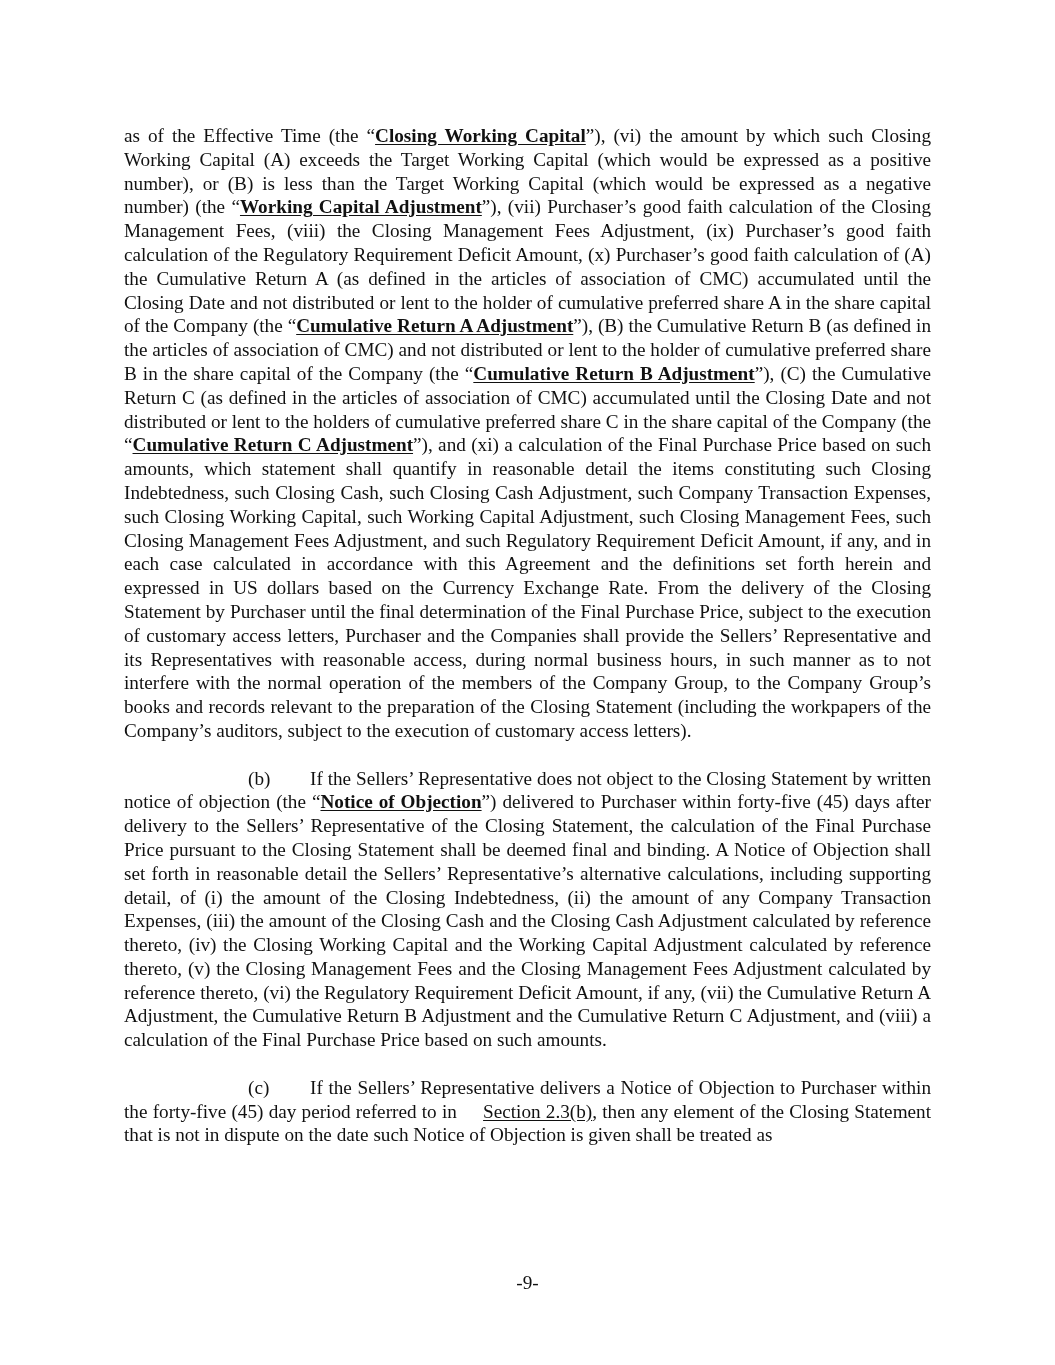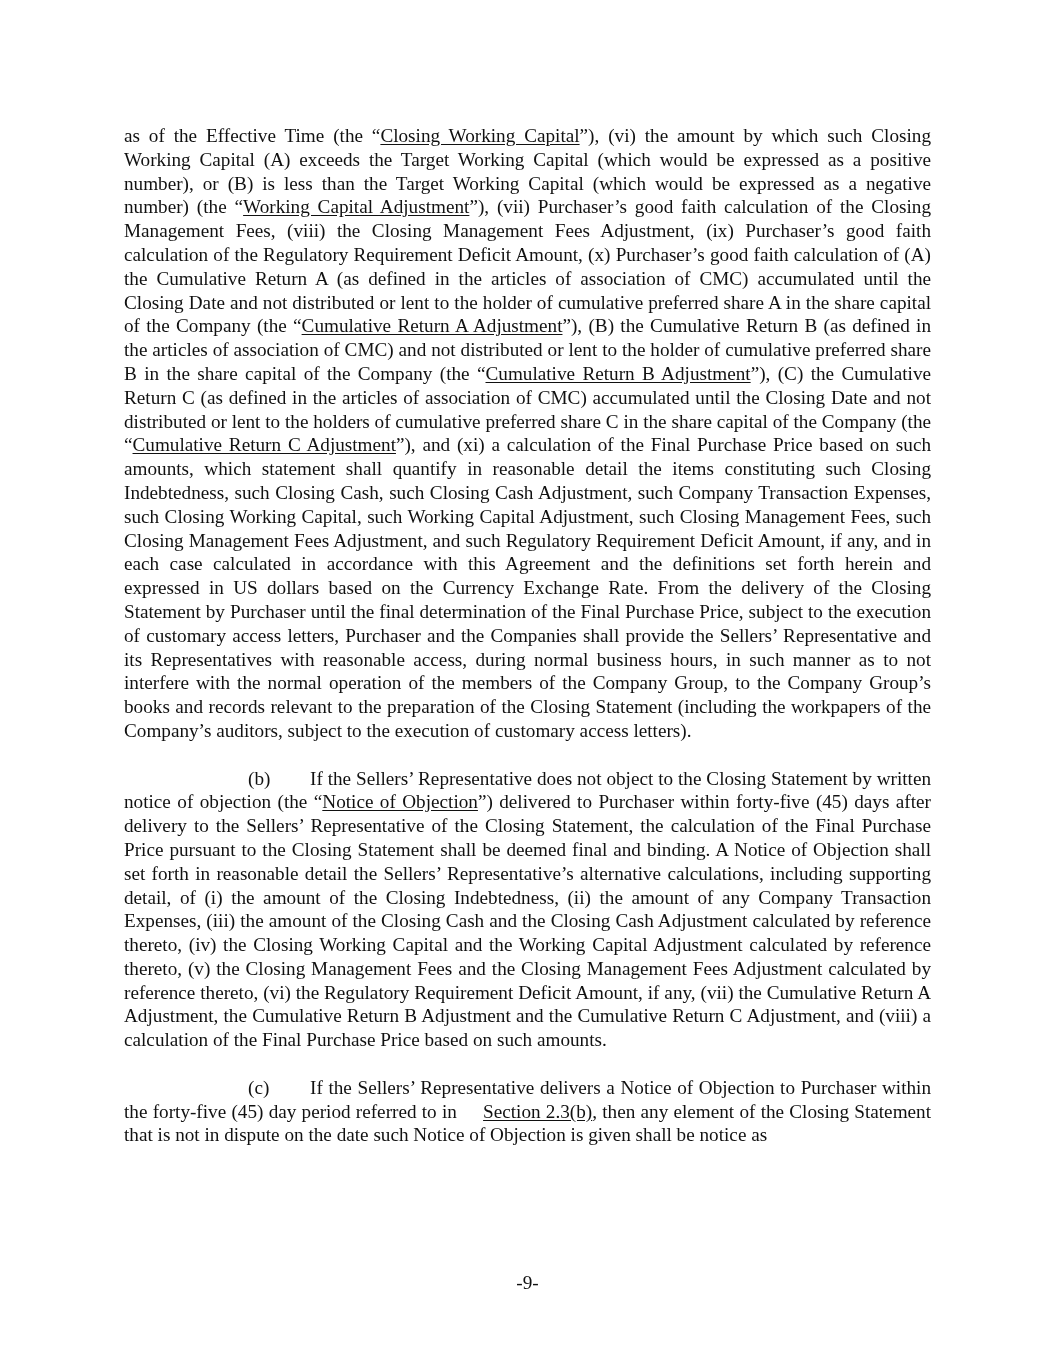--- a/index.html
+++ b/index.html
@@ -29,21 +29,21 @@
   }
   .para + .para {
     margin-top: 23.8px;
   }
   .indent-label {
     display: inline-block;
     margin-left: 124px;
     width: 62px;
   }
   .defined {
-    font-weight: normal;
+    font-weight: bold;
     text-decoration: underline;
     text-underline-offset: 2px;
   }
   .xref {
     text-decoration: underline;
     text-underline-offset: 2px;
     margin-left: 21px;
   }
   .page-number {
     position: absolute;
@@ -58,17 +58,17 @@
 </style>
 </head>
 <body>
 
 <div class="page">
 
   <p class="para"><span>as of the Effective Time (the “</span><span class="defined">Closing Working Capital</span><span>”), (vi) the amount by which such Closing Working Capital (A) exceeds the Target Working Capital (which would be expressed as a positive number), or (B) is less than the Target Working Capital (which would be expressed as a negative number) (the “</span><span class="defined">Working Capital Adjustment</span><span>”), (vii) Purchaser’s good faith calculation of the Closing Management Fees, (viii) the Closing Management Fees Adjustment, (ix) Purchaser’s good faith calculation of the Regulatory Requirement Deficit Amount, (x) Purchaser’s good faith calculation of (A) the Cumulative Return A (as defined in the articles of association of CMC) accumulated until the Closing Date and not distributed or lent to the holder of cumulative preferred share A in the share capital of the Company (the “</span><span class="defined">Cumulative Return A Adjustment</span><span>”), (B) the Cumulative Return B (as defined in the articles of association of CMC) and not distributed or lent to the holder of cumulative preferred share B in the share capital of the Company (the “</span><span class="defined">Cumulative Return B Adjustment</span><span>”), (C) the Cumulative Return C (as defined in the articles of association of CMC) accumulated until the Closing Date and not distributed or lent to the holders of cumulative preferred share C in the share capital of the Company (the “</span><span class="defined">Cumulative Return C Adjustment</span><span>”), and (xi) a calculation of the Final Purchase Price based on such amounts, which statement shall quantify in reasonable detail the items constituting such Closing Indebtedness, such Closing Cash, such Closing Cash Adjustment, such Company Transaction Expenses, such Closing Working Capital, such Working Capital Adjustment, such Closing Management Fees, such Closing Management Fees Adjustment, and such Regulatory Requirement Deficit Amount, if any, and in each case calculated in accordance with this Agreement and the definitions set forth herein and expressed in US dollars based on the Currency Exchange Rate. From the delivery of the Closing Statement by Purchaser until the final determination of the Final Purchase Price, subject to the execution of customary access letters, Purchaser and the Companies shall provide the Sellers’ Representative and its Representatives with reasonable access, during normal business hours, in such manner as to not interfere with the normal operation of the members of the Company Group, to the Company Group’s books and records relevant to the preparation of the Closing Statement (including the workpapers of the Company’s auditors, subject to the execution of customary access letters).</span></p>
 
   <p class="para"><span class="indent-label">(b)</span><span>If the Sellers’ Representative does not object to the Closing Statement by written notice of objection (the “</span><span class="defined">Notice of Objection</span><span>”) delivered to Purchaser within forty-five (45) days after delivery to the Sellers’ Representative of the Closing Statement, the calculation of the Final Purchase Price pursuant to the Closing Statement shall be deemed final and binding. A Notice of Objection shall set forth in reasonable detail the Sellers’ Representative’s alternative calculations, including supporting detail, of (i) the amount of the Closing Indebtedness, (ii) the amount of any Company Transaction Expenses, (iii) the amount of the Closing Cash and the Closing Cash Adjustment calculated by reference thereto, (iv) the Closing Working Capital and the Working Capital Adjustment calculated by reference thereto, (v) the Closing Management Fees and the Closing Management Fees Adjustment calculated by reference thereto, (vi) the Regulatory Requirement Deficit Amount, if any, (vii) the Cumulative Return A Adjustment, the Cumulative Return B Adjustment and the Cumulative Return C Adjustment, and (viii) a calculation of the Final Purchase Price based on such amounts.</span></p>
 
-  <p class="para"><span class="indent-label">(c)</span><span>If the Sellers’ Representative delivers a Notice of Objection to Purchaser within the forty-five (45) day period referred to in </span><span class="xref">Section 2.3(b)</span><span>, then any element of the Closing Statement that is not in dispute on the date such Notice of Objection is given shall be notice as</span></p>
+  <p class="para"><span class="indent-label">(c)</span><span>If the Sellers’ Representative delivers a Notice of Objection to Purchaser within the forty-five (45) day period referred to in </span><span class="xref">Section 2.3(b)</span><span>, then any element of the Closing Statement that is not in dispute on the date such Notice of Objection is given shall be treated as</span></p>
 
 </div>
 
 <div class="page-number">-9-</div>
 
 </body></html>

